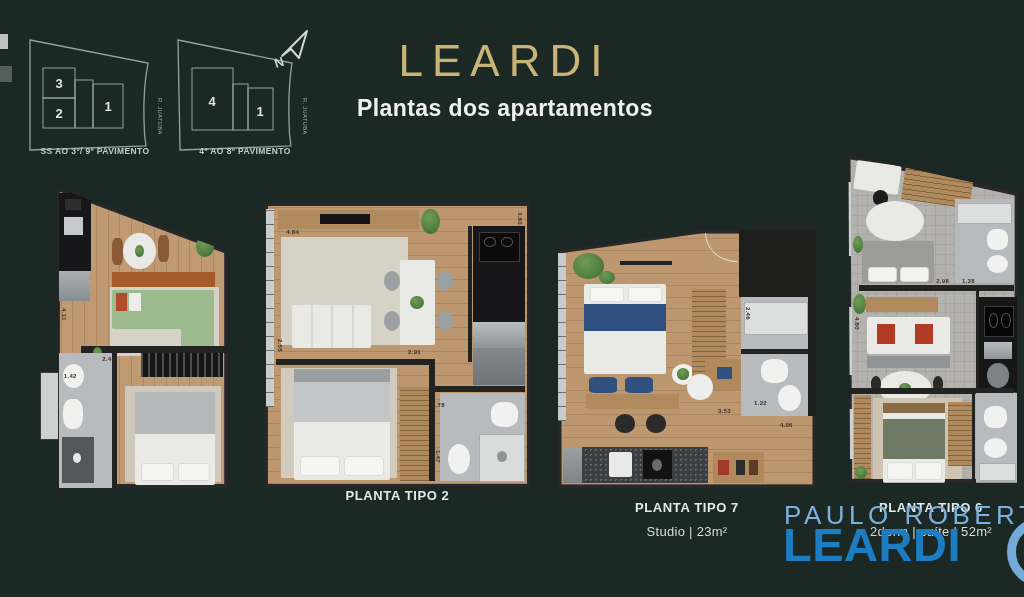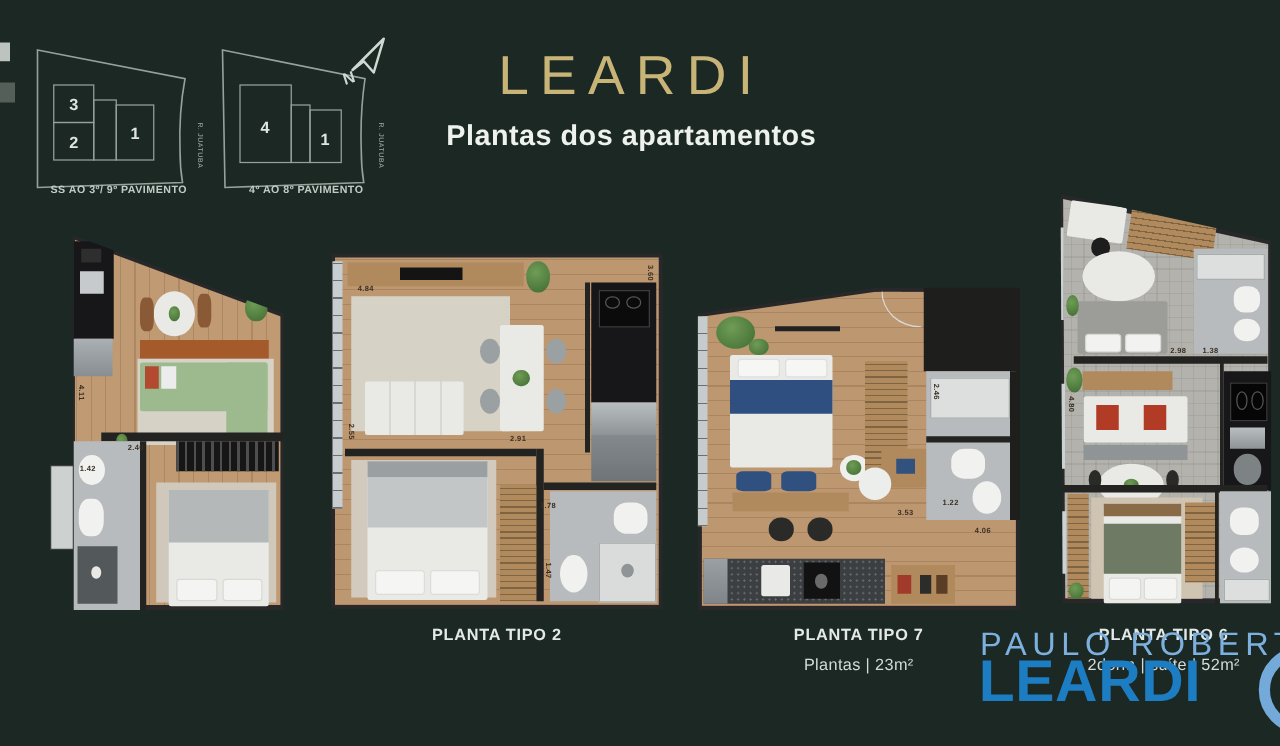--- a/index.html
+++ b/index.html
@@ -161,21 +161,21 @@
         <div class="f" style="left:38%;top:36%;width:24%;height:24%;background:#8f9496;border-radius:50%"></div>
       </div>
     </div>
     <span class="dim" style="left:8%;top:9%">4.84</span>
     <span class="dim dimv" style="left:95%;top:3%">3.60</span>
     <span class="dim dimv" style="left:4.5%;top:48%">2.55</span>
     <span class="dim" style="left:54%;top:51.5%">2.91</span>
     <span class="dim" style="left:63%;top:70%">1.78</span>
     <span class="dim dimv" style="left:64%;top:87%">1.47</span>
   </div>
-  <div class="plan-label" style="left:265px;top:500px;width:265px">
+  <div class="plan-label" style="left:265px;top:488px;width:265px">
     <div class="t">PLANTA TIPO 2</div>
   </div>
 
   <div class="plan" style="left:558px;top:230px;width:258px;height:258px;clip-path:polygon(0 8%,56% 0,100% 0,100% 100%,0 100%)">
     <div class="floor woodh" style="clip-path:polygon(0 8%,56% 0,100% 0,100% 100%,0 100%);transform:scale(.975)"></div>
     <div class="f" style="left:70%;top:0;width:30%;height:26%;background:#1e1e1d"></div>
     <div class="f" style="left:0;top:9%;width:3%;height:65%;background:#c6cbcd;background-image:repeating-linear-gradient(0deg,#6a6f72 0 1px,transparent 1px 14px)"></div>
     <div class="f greenp" style="left:6%;top:9%;width:12%;height:10%"></div>
     <div class="f greenp" style="left:16%;top:16%;width:6%;height:5%"></div>
     <div class="f" style="left:24%;top:12%;width:20%;height:1.5%;background:#222"></div>
@@ -217,21 +217,21 @@
       <div class="f" style="left:45%;top:25%;width:18%;height:50%;background:#2c2c2a"></div>
       <div class="f" style="left:70%;top:25%;width:18%;height:50%;background:#5b3d26"></div>
     </div>
     <span class="dim dimv" style="left:72.5%;top:30%">2.46</span>
     <span class="dim" style="left:76%;top:66%">1.22</span>
     <span class="dim" style="left:62%;top:69%">3.53</span>
     <span class="dim" style="left:86%;top:74.5%">4.06</span>
   </div>
   <div class="plan-label" style="left:558px;top:500px;width:258px">
     <div class="t">PLANTA TIPO 7</div>
-    <div class="s">Plantas | 23m²</div>
+    <div class="s">Studio | 23m²</div>
   </div>
 
   <div class="plan" style="left:845px;top:155px;width:172px;height:338px;clip-path:polygon(2% 0,100% 11%,100% 97%,3% 97%)">
     <div class="floor tilef" style="clip-path:polygon(2% 0,100% 11%,100% 97%,3% 97%);transform:scale(.975)"></div>
     <div class="f" style="left:1%;top:8%;width:2.5%;height:22%;background:#cdd1d2"></div>
     <div class="f" style="left:1.5%;top:45%;width:2.5%;height:20%;background:#cdd1d2"></div>
     <div class="f" style="left:2%;top:75%;width:2.5%;height:15%;background:#cdd1d2"></div>
     <div class="f whitef" style="left:6%;top:2.5%;width:26%;height:8.5%;transform:rotate(8deg)"></div>
     <div class="f" style="left:16%;top:10.5%;width:9%;height:4.5%;background:#1d1d1d;border-radius:50%"></div>
     <div class="f woodb slats" style="left:34%;top:5%;width:40%;height:9.5%;transform:rotate(8deg)"></div>

